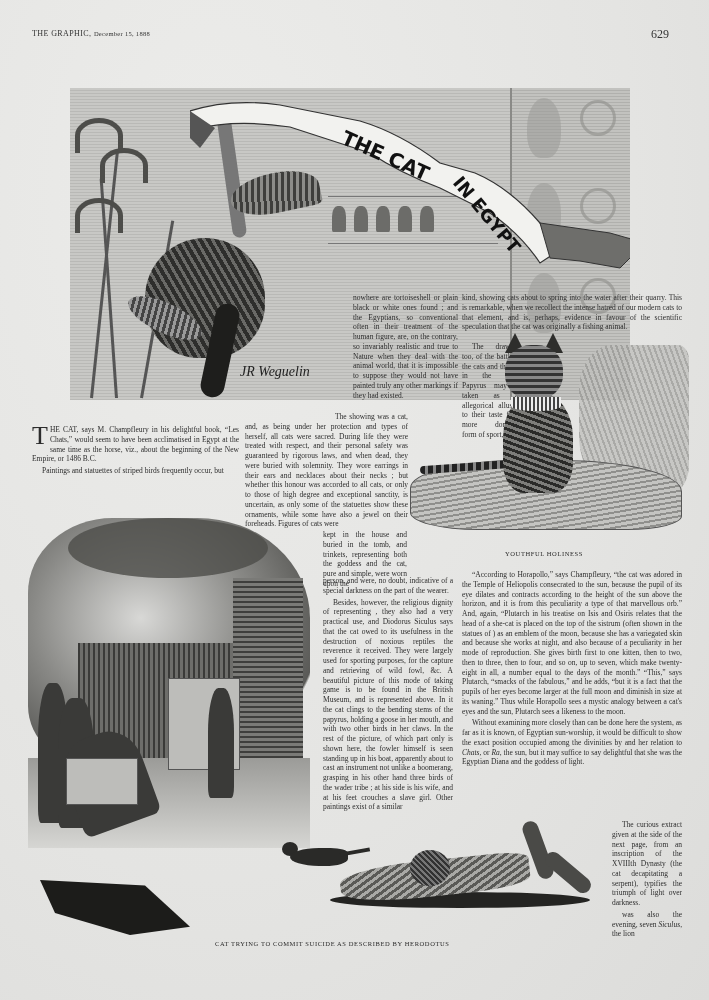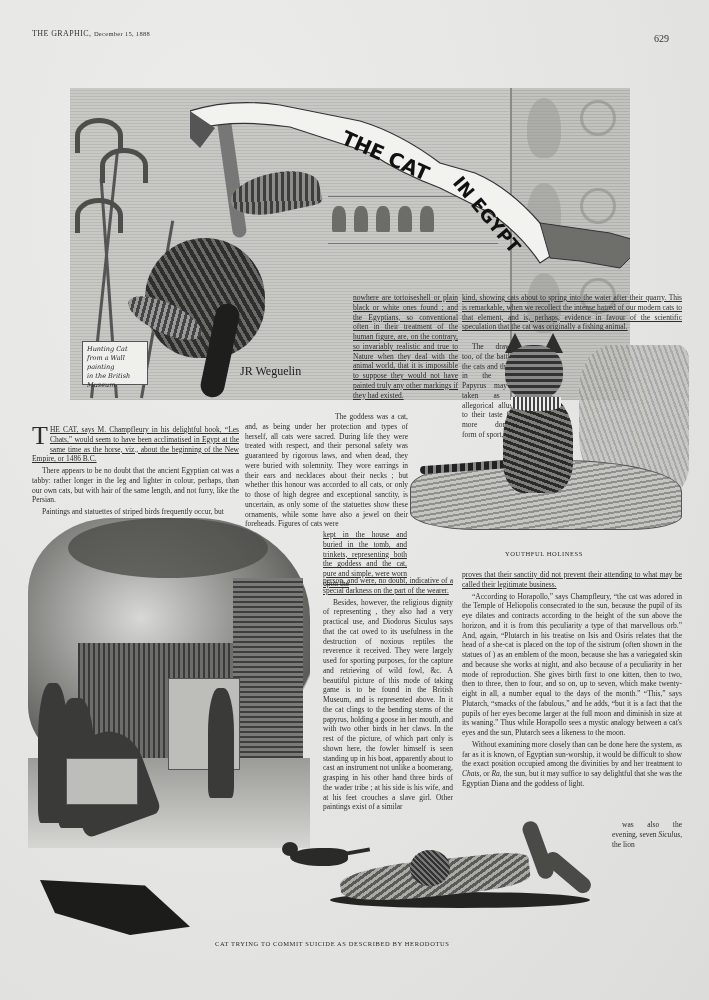--- a/index.html
+++ b/index.html
@@ -6,21 +6,21 @@
   body {
     width: 709px; height: 1000px; overflow: hidden; position: relative;
     background: #e7e7e5;
     background-image: radial-gradient(ellipse at 30% 20%, #ececea 0%, #e4e4e2 60%, #dcdcda 100%);
     font-family: "Liberation Serif", "DejaVu Serif", serif;
     color: #2a2a2a;
   }
   .abs { position: absolute; }
   .running-head { left: 32px; top: 29px; font-size: 8px; letter-spacing: 0.4px; color: #333; }
   .running-head .sc { font-size: 6.5px; letter-spacing: 0.3px; }
-  .page-num { right: 40px; top: 27px; font-size: 10px; color: #333; margin-top: 6px; }
+  .page-num { right: 40px; top: 27px; font-size: 12px; color: #333; }
 
   
   .header-art {
     left: 70px; top: 88px; width: 560px; height: 312px;
     background:
       repeating-linear-gradient(0deg, #b9b9b6 0px, #b9b9b6 1px, #c8c8c5 1px, #c8c8c5 3px);
     overflow: hidden;
   }
   .header-art .border-panel {
     position: absolute; right: 0; top: 0; width: 118px; height: 100%;
@@ -73,28 +73,28 @@
   }
   .banner {
     position: absolute; left: 120px; top: 5px; width: 460px; height: 180px;
   }
   .banner svg { width: 100%; height: 100%; }
   .scroll-note {
     position: absolute; left: 12px; top: 253px; width: 66px; height: 44px; background: #efefec;
     border: 1px solid #555; font-family: "DejaVu Serif", serif; font-style: italic;
     font-size: 6.5px; line-height: 9px; padding: 3px 4px; box-sizing: border-box; color: #222;
   }
-  .signature { position: absolute; left: 170px; top: 276px; font-size: 12px; color: #222; }
+  .signature { position: absolute; left: 170px; top: 276px; font-size: 14px; font-style: italic; color: #222; }
 
   
   .col {
     font-size: 7.5px; line-height: 9.75px; text-align: justify; color: #2c2c2c;
   }
   .col p { margin: 0 0 2px 0; text-indent: 10px; }
-  .col p.noindent { text-indent: 0; text-decoration: underline; }
+  .col p.noindent { text-indent: 0; }
   .dropcap { float: left; font-size: 26px; line-height: 20px; margin: 1px 2px 0 0; font-family: "Liberation Serif", serif; }
   em { font-style: italic; }
   .caption { font-size: 6.5px; letter-spacing: 0.6px; text-transform: uppercase; color: #2a2a2a; }
 
   
   .cat-art { left: 405px; top: 345px; width: 284px; height: 188px; }
   .cat-art .wash {
     position: absolute; right: 0; top: 0; width: 110px; height: 150px;
     background: repeating-linear-gradient(70deg, #9b9b98 0 2px, #c0c0bd 2px 5px); opacity: .8; border-radius: 30% 10% 20% 40%;
   }
@@ -197,43 +197,37 @@
   <div class="banner">
     <svg viewBox="0 0 460 180">
       <path d="M0 18 Q40 5 90 12 L170 28 Q210 40 250 70 L285 80 Q320 95 350 130 L365 160 L350 170 Q330 140 300 120 L250 95 Q210 80 180 60 L100 34 Q45 26 5 36 Z" fill="#f2f2ef" stroke="#333" stroke-width="1.2"></path>
       <path d="M0 18 L-5 40 L10 55 L25 35 Z" fill="#555"></path>
       <path d="M350 130 L420 140 L455 150 L430 175 L390 168 L360 165 Z" fill="#6e6e6b" stroke="#333" stroke-width="1"></path>
       <text x="150" y="50" font-family="DejaVu Sans" font-weight="bold" font-size="20" fill="#111" transform="rotate(24 150 50)">THE CAT</text>
       <text x="262" y="90" font-family="DejaVu Sans" font-weight="bold" font-size="18" fill="#111" transform="rotate(50 262 90)">IN EGYPT</text>
     </svg>
   </div>
 
-  <div class="scroll-note">
-    <div>Hunting Cat</div>
-    <div>from a Wall painting</div>
-    <div>in the British Museum</div>
-  </div>
   <div class="signature">JR Weguelin</div>
 </div>
 
 <div class="abs col" style="left:328px;top:293px;width:130px;">
   <p class="noindent" style="padding-left:25px">nowhere are tortoiseshell or plain black or white ones found ; and the Egyptians, so conventional often in their treatment of the human figure, are, on the contrary, so invariably realistic and true to Nature when they deal with the animal world, that it is impossible to suppose they would not have painted truly any other markings if they had existed.</p>
 </div>
 
 <div class="abs col" style="left:32px;top:425px;width:207px;">
   <p class="noindent">
     <span class="dropcap">T</span><span>HE CAT, says M. Champfleury in his delightful book, “Les Chats,” would seem to have been acclimatised in Egypt at the same time as the horse, viz., about the beginning of the New Empire, or 1486 B.C.</span>
   </p>
-  <p>There appears to be no doubt that the ancient Egyptian cat was a tabby: rather longer in the leg and lighter in colour, perhaps, than our own cats, but with hair of the same length, and not furry, like the Persian.</p>
   <p>Paintings and statuettes of striped birds frequently occur, but</p>
 </div>
 
 <div class="abs col" style="left:245px;top:412px;width:163px;">
   <p style="text-indent:0">
-    <span style="padding-left:90px">The goddess</span>
+    <span style="padding-left:90px">The showing</span>
     <em></em>
     <span>was a cat, and, as being under her protection and types of herself, all cats were sacred. During life they were treated with respect, and their personal safety was guaranteed by rigorous laws, and when dead, they were buried with solemnity. They wore earrings in their ears and necklaces about their necks ; but whether this honour was accorded to all cats, or only to those of high degree and exceptional sanctity, is uncertain, as only some of the statuettes show these ornaments, while some have also a jewel on their foreheads. Figures of cats were</span>
   </p>
 </div>
 
 <div class="abs col" style="left:323px;top:530px;width:84px;">
   <p class="noindent">kept in the house and buried in the tomb, and trinkets, representing both the goddess and the cat, pure and simple, were worn upon the</p>
 </div>
 <div class="abs col" style="left:323px;top:576px;width:130px;">
   <p class="noindent">person, and were, no doubt, indicative of a special darkness on the part of the wearer.</p>
@@ -257,35 +251,35 @@
   <div class="tail"></div>
   <div class="kitten-body"></div>
   <div class="ear" style="left:100px;top:-12px"></div>
   <div class="ear" style="left:138px;top:-12px"></div>
   <div class="kitten-head"></div>
   <div class="collar"></div>
 </div>
 <div class="abs caption" style="left:505px;top:550px;">YOUTHFUL HOLINESS</div>
 
 <div class="abs col" style="left:462px;top:570px;width:220px;">
-  <p class="noindent">proves that their sanctity did not prevent their attending to what may be called their legitimate business.</p>
   <p>
     <span>“According to Horapollo,” says Champfleury, “the cat was adored in the Temple of Heliopolis consecrated to the sun, because the pupil of its eye dilates and contracts according to the height of the sun above the horizon, and it is from this peculiarity a type of that marvellous orb.” And, again, “Plutarch in his treatise on Isis and Osiris relates that the head of a she-cat is placed on the top of the sistrum (often shown in the statues of</span>
     <em></em><span>) as an emblem of the moon, because she has a variegated skin and because she works at night, and also because of a peculiarity in her mode of reproduction. She gives birth first to one kitten, then to two, then to three, then to four, and so on, up to seven, which make twenty-eight in all, a number equal to the days of the month.” “This,” says Plutarch, “smacks of the fabulous,” and he adds, “but it is a fact that the pupils of her eyes become larger at the full moon and diminish in size at its waning.” Thus while Horapollo sees a mystic analogy between a cat's eyes and the sun, Plutarch sees a likeness to the moon.</span>
   </p>
   <p>
     <span>Without examining more closely than can be done here the system, as far as it is known, of Egyptian sun-worship, it would be difficult to show the exact position occupied among the divinities by</span>
     <em></em>
-    <span>and her treatment to</span>
+    <span>and her relation to</span>
     <em>Chats</em><span>, or</span>
     <em>Ra</em><span>, the sun, but it may suffice to say delightful that she was the Egyptian Diana and the goddess of light.</span>
   </p>
 </div>
 
 <div class="abs col" style="left:612px;top:820px;width:70px;">
+  <p>The curious extract given at the side of the next page, from an inscription of the XVIIIth Dynasty (the cat decapitating a serpent), typifies the triumph of light over darkness.</p>
   <p>
     <em></em>
     <span>was also the evening, seven</span>
     <em>Siculus</em><span>, the lion</span>
   </p>
 </div>
 
 <div class="abs fire-art">
   <div class="smoke"></div>
   <div class="smoke2"></div>

